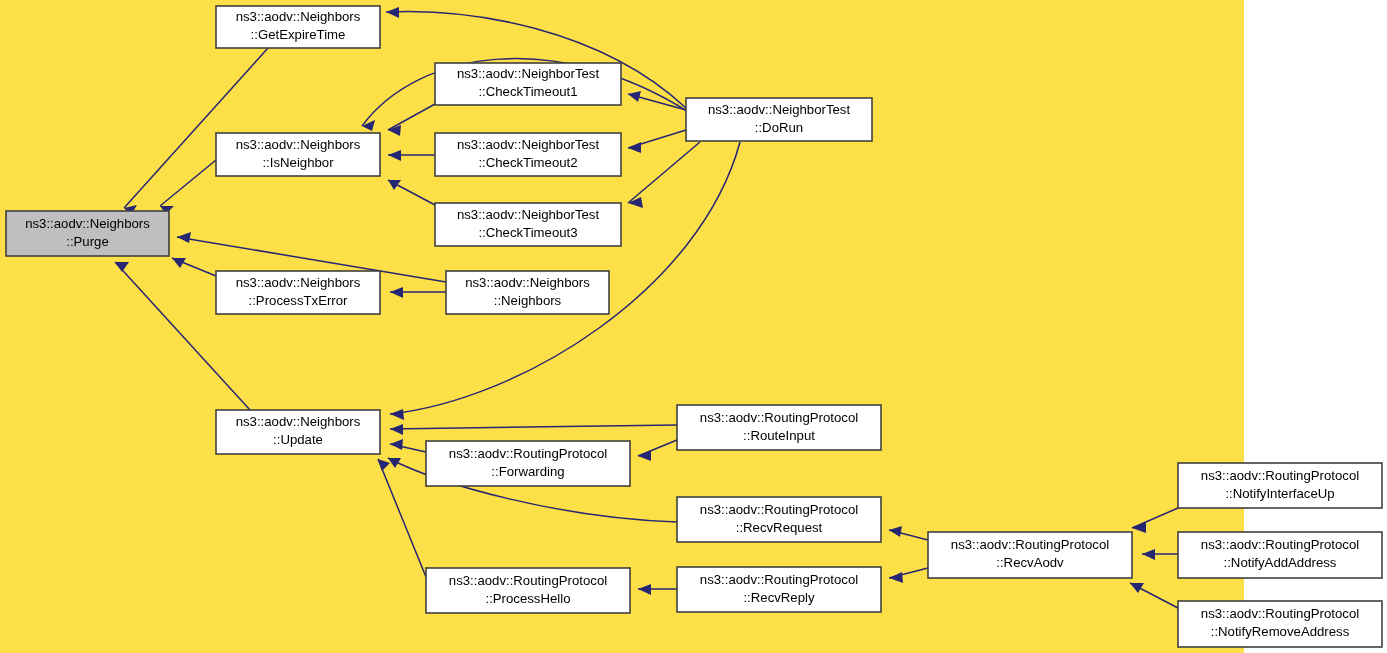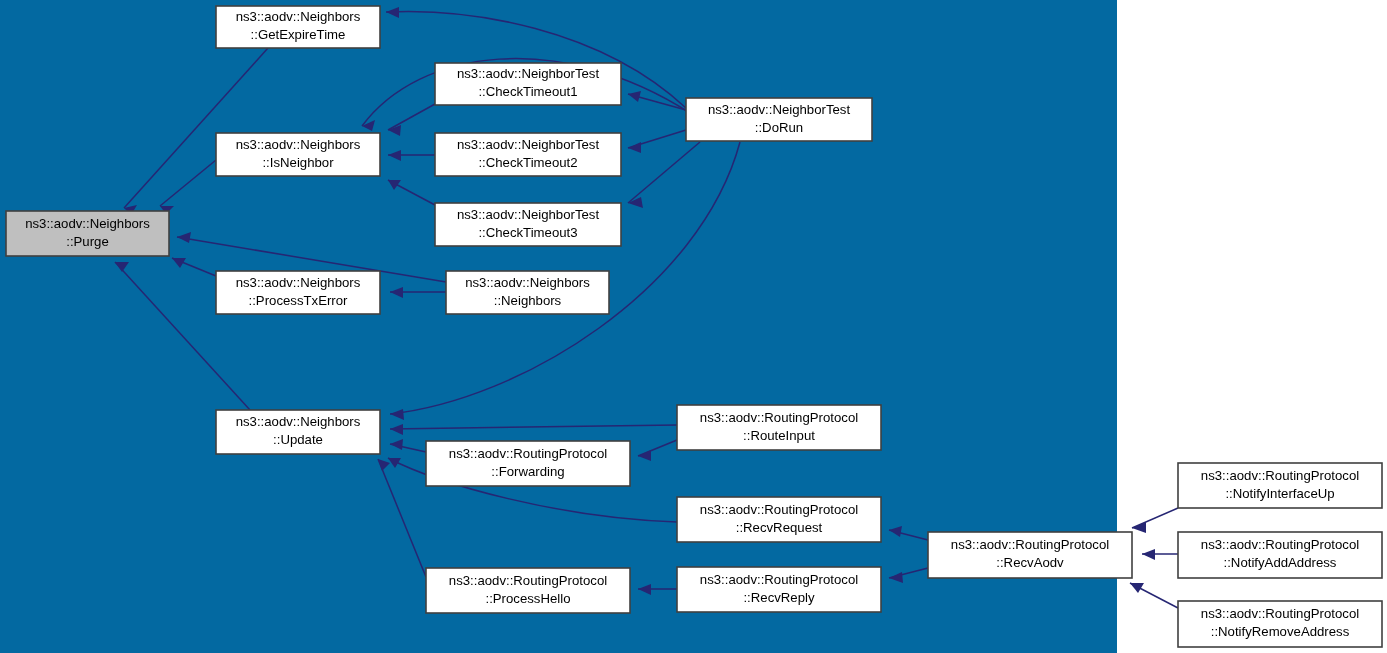--- a/index.html
+++ b/index.html
@@ -2,23 +2,23 @@
 <html><head>
 <meta charset="utf-8">
 <style>
   html, body {
     margin: 0;
     padding: 0;
     background: #ffffff;
   }
   #graph-root {
     position: relative;
-    width: 1117px;
+    width: 1244px;
     height: 653px;
-    background: #0369a1;
+    background: #fde047;
     font-family: "Liberation Sans", sans-serif;
   }
   svg#callgraph {
     display: block;
     width: 1387px;
     height: 653px;
   }
   .node-box {
     fill: #ffffff;
     stroke: #404040;

